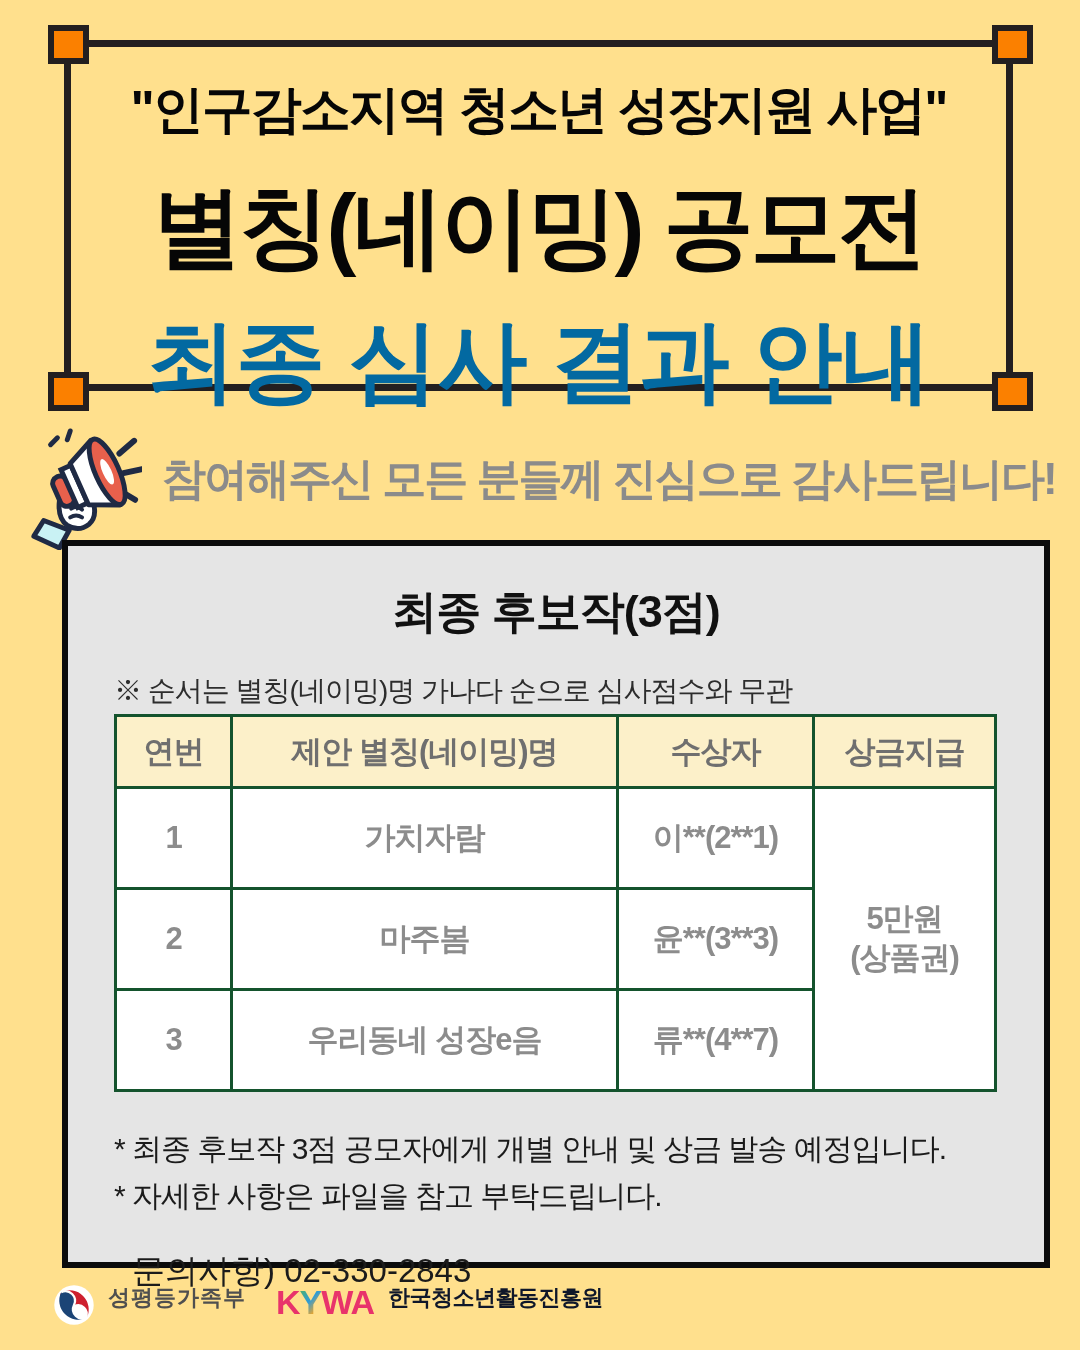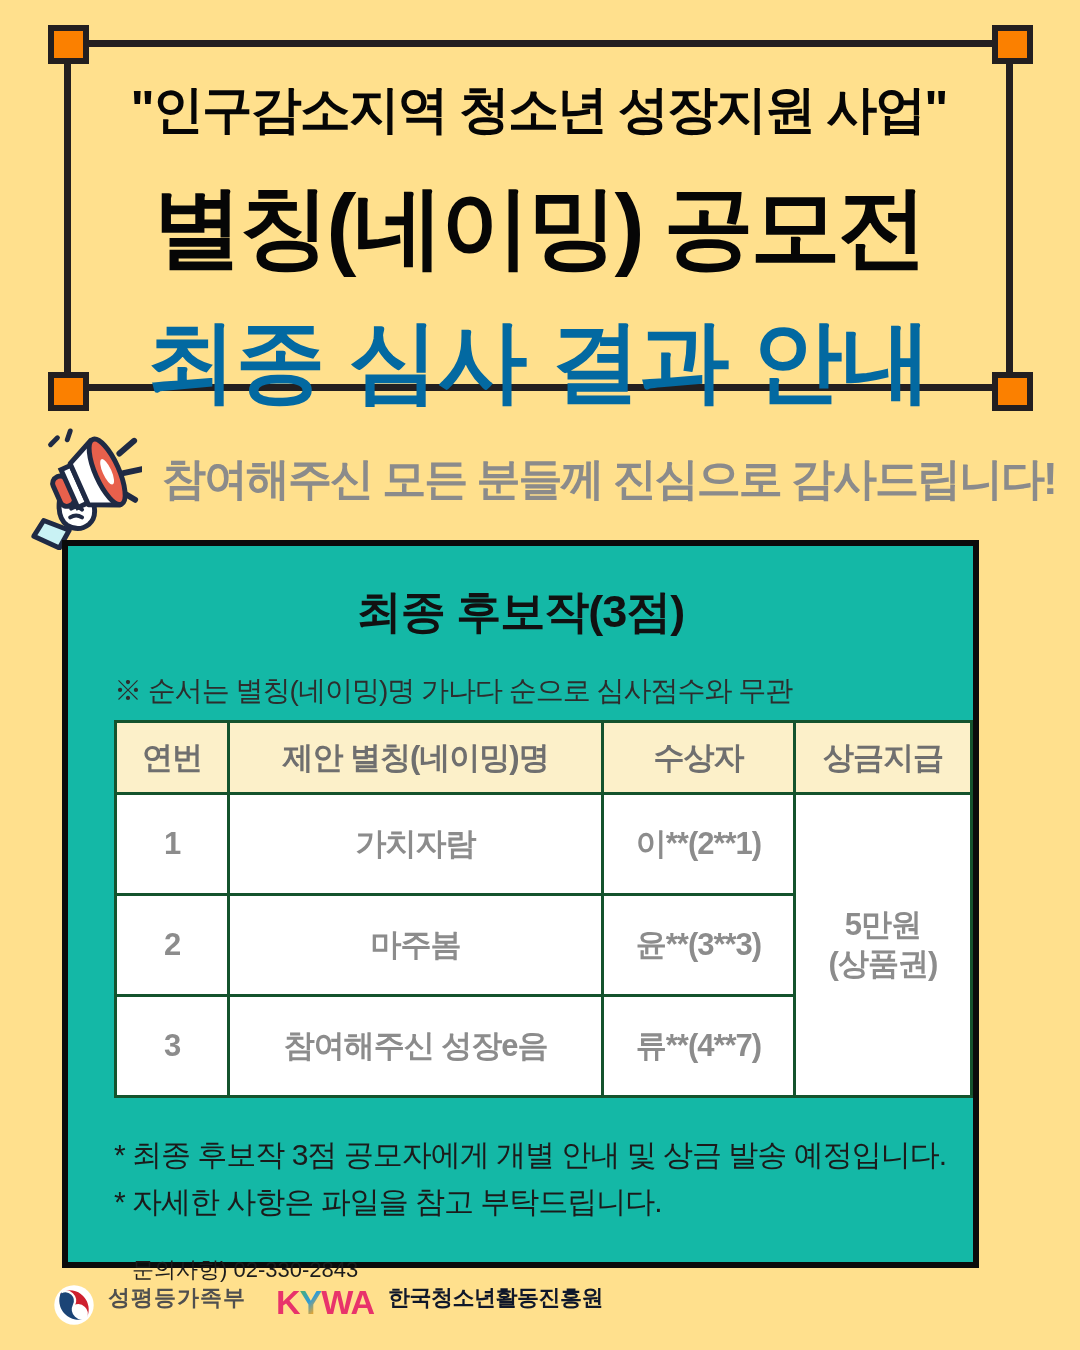--- a/index.html
+++ b/index.html
@@ -20,36 +20,36 @@
   .title-line1 { margin-top:36px; font-size:51px; font-weight:900; color:#060606; letter-spacing:-2px; }
   .title-line2 { margin-top:22px; font-size:90px; font-weight:900; color:#060606; letter-spacing:-3px; }
   .title-line3 { margin-top:12px; font-size:90px; font-weight:900; color:#0369a1; letter-spacing:-1px; }
 
   
   .announce { position:absolute; left:12px; top:418px; width:1080px; height:132px; }
   .megaphone { position:absolute; left:12px; top:6px; width:118px; height:126px; }
   .announce-text { position:absolute; left:150px; top:32px; font-size:44px; font-weight:800; color:#8B8B8B; letter-spacing:-2px; white-space:nowrap; }
 
   
-  .result-box { position:absolute; left:62px; top:540px; width:917px; height:728px; background:#14b8a6; border:6px solid #0B0B0B; }
+  .result-box { position:absolute; left:62px; top:540px; width:988px; height:728px; background:#e5e5e5; border:6px solid #0B0B0B; }
   .box-title { margin-top:36px; text-align:center; font-size:45px; font-weight:900; color:#111111; letter-spacing:-1px; }
-  .box-note  { margin:30px 0 10px 46px; font-size:28px; font-weight:500; color:#2D2D2D; letter-spacing:-1px; }
+  .box-note  { margin:30px 0 4px 46px; font-size:28px; font-weight:500; color:#2D2D2D; letter-spacing:-1px; }
 
   table.result-table { margin-left:46px; border-collapse:collapse; table-layout:fixed; }
   table.result-table, .result-table th, .result-table td { border:3px solid #14532d; }
   .result-table th { height:72px; background:#FCF0C9; color:#6F6F6F; font-size:31px; font-weight:800; letter-spacing:-1px; }
   .result-table td { height:101px; text-align:center; vertical-align:middle; color:#8C8C8C; font-size:31px; font-weight:700; letter-spacing:-1px; background:#FFFFFF; }
   .col-no   { width:116px; }
   .col-name { width:386px;text-align:center; }
   .col-win  { width:196px; }
   .col-prize{ width:182px; }
   .prize-cell { line-height:1.25; }
 
   .footnotes { margin:34px 12px 0 46px; font-size:30px; font-weight:500; color:#1B1B1B; letter-spacing:-1px; line-height:1.55; }
-  .contact   { margin:30px 0 0 64px; font-size:22px; font-weight:500; color:#1B1B1B; letter-spacing:0px; }
+  .contact   { margin:30px 0 0 64px; font-size:33px; font-weight:500; color:#1B1B1B; letter-spacing:0px; }
 
   
   .footer { position:absolute; left:52px; top:1283px; height:52px; display:flex; align-items:flex-start; }
   .gov-emblem { width:44px; height:44px; }
   .ministry-label { margin-left:12px; font-size:22px; font-weight:700; color:#4F4F4F; letter-spacing:1px; }
   .kywa-logo { margin-left:30px; font-size:34px; font-weight:900; letter-spacing:-1px; color:#E8336B; display:flex; }
   .kywa-y { background:linear-gradient(135deg,#57B947 0%,#2E9BD6 45%,#F5A623 75%,#7A4FA3 100%);
             -webkit-background-clip:text; background-clip:text; color:transparent; }
   .kywa-name { margin-left:14px; font-size:22px; font-weight:700; color:#0f172a; letter-spacing:-0.5px; }
 </style>
@@ -119,21 +119,21 @@
             <div>(상품권)</div>
           </td>
         </tr>
         <tr>
           <td>2</td>
           <td>마주봄</td>
           <td>윤**(3**3)</td>
         </tr>
         <tr>
           <td>3</td>
-          <td>참여해주신 성장e음</td>
+          <td>우리동네 성장e음</td>
           <td>류**(4**7)</td>
         </tr>
       </tbody>
     </table>
 
     <div class="footnotes">
       <div>* 최종 후보작 3점 공모자에게 개별 안내 및 상금 발송 예정입니다.</div>
       <div>* 자세한 사항은 파일을 참고 부탁드립니다.</div>
     </div>
     <div class="contact">문의사항) 02-330-2843</div>

